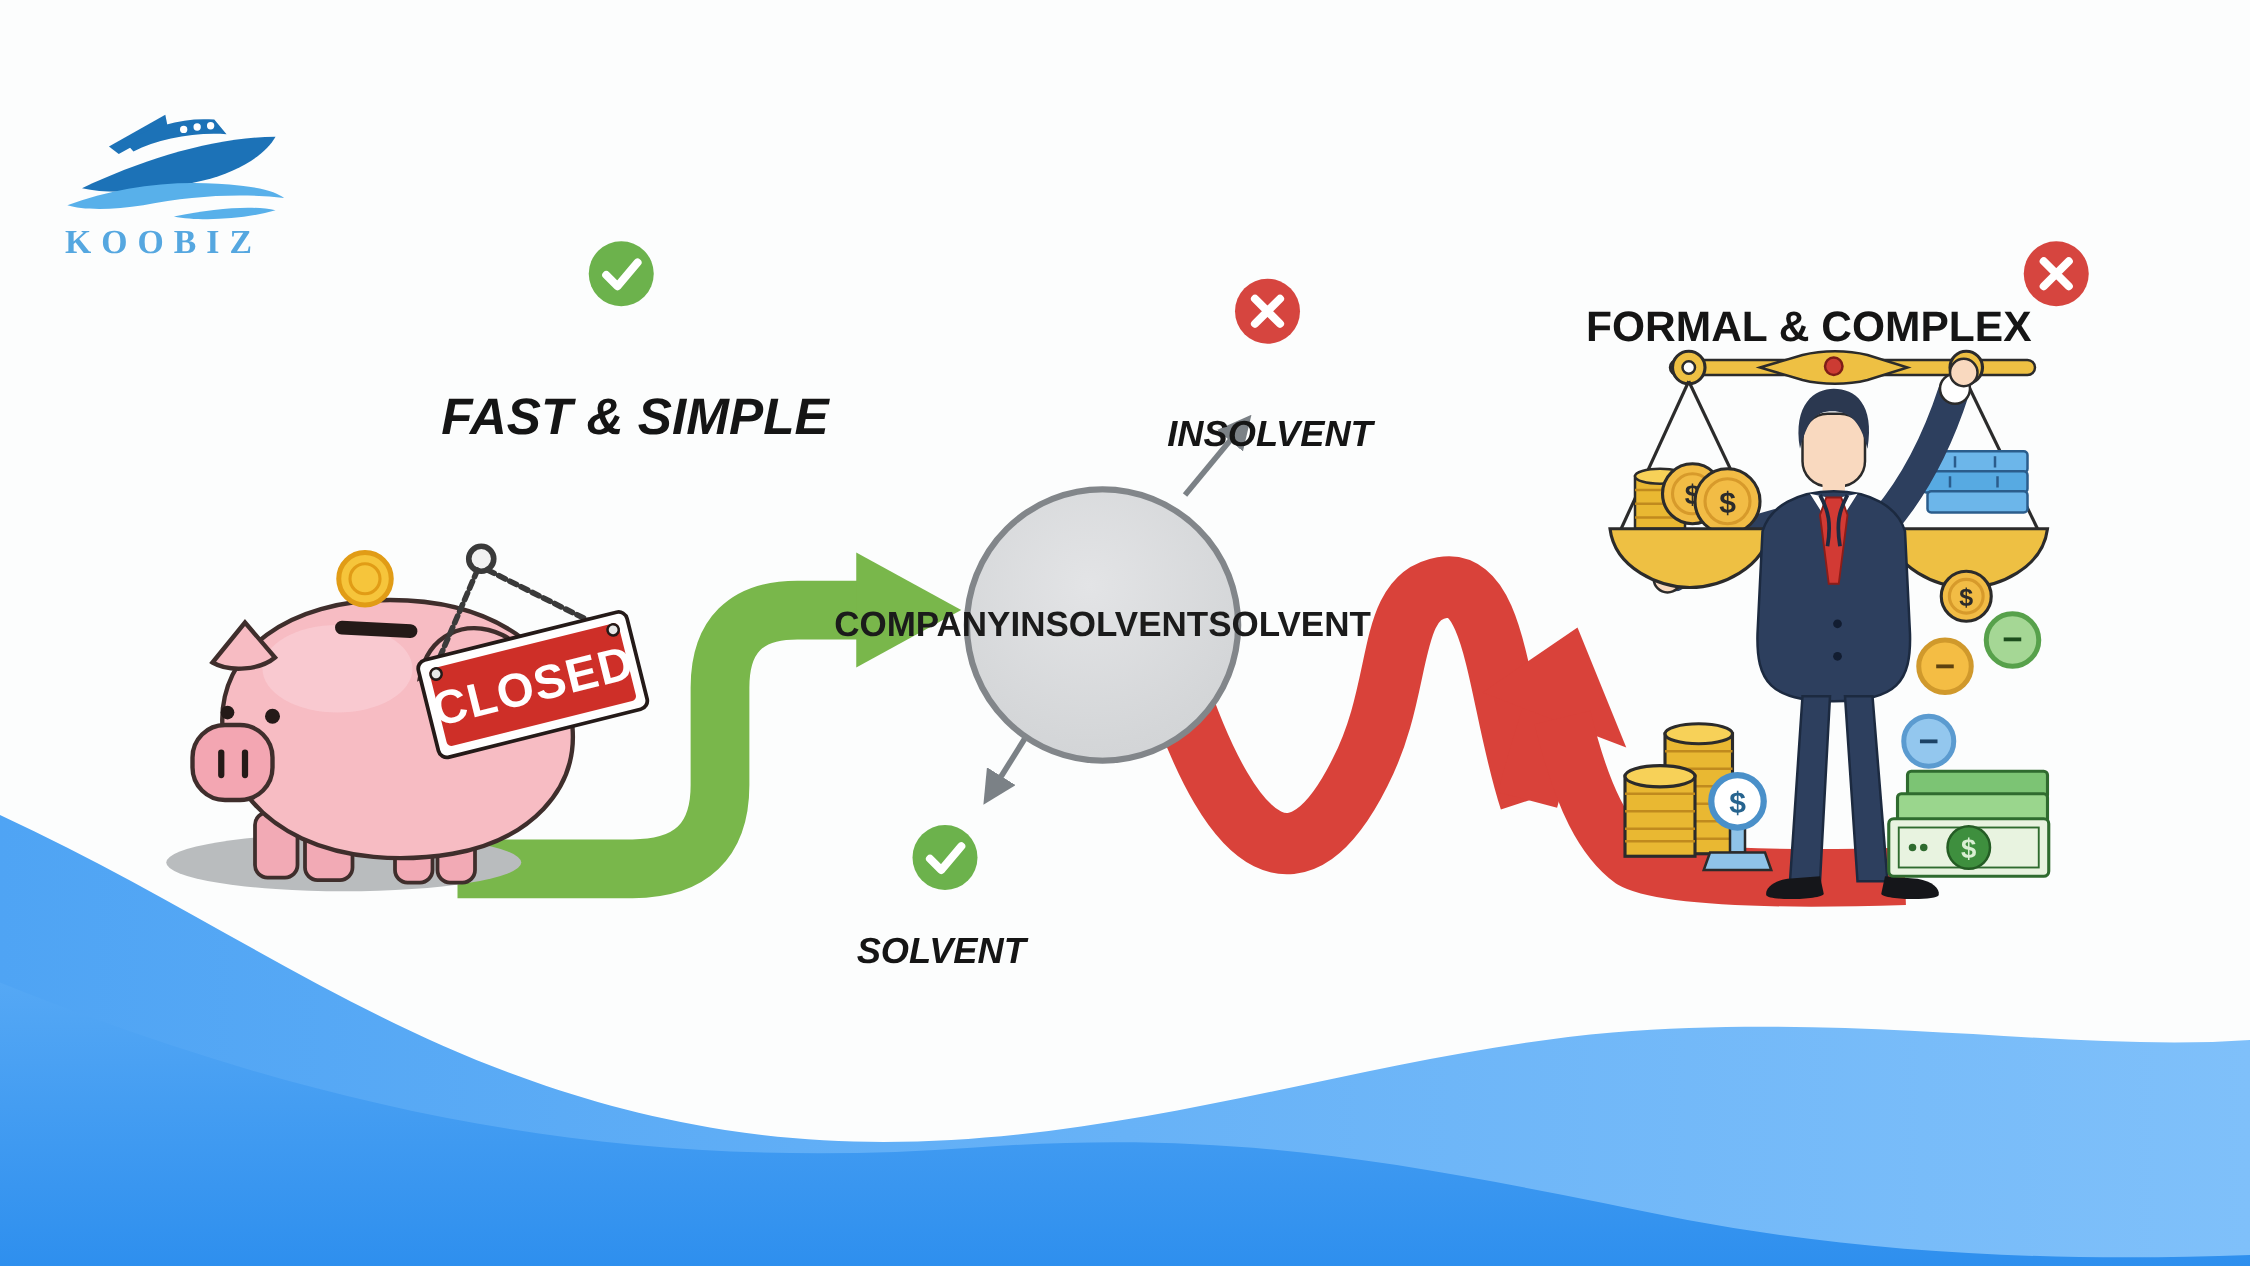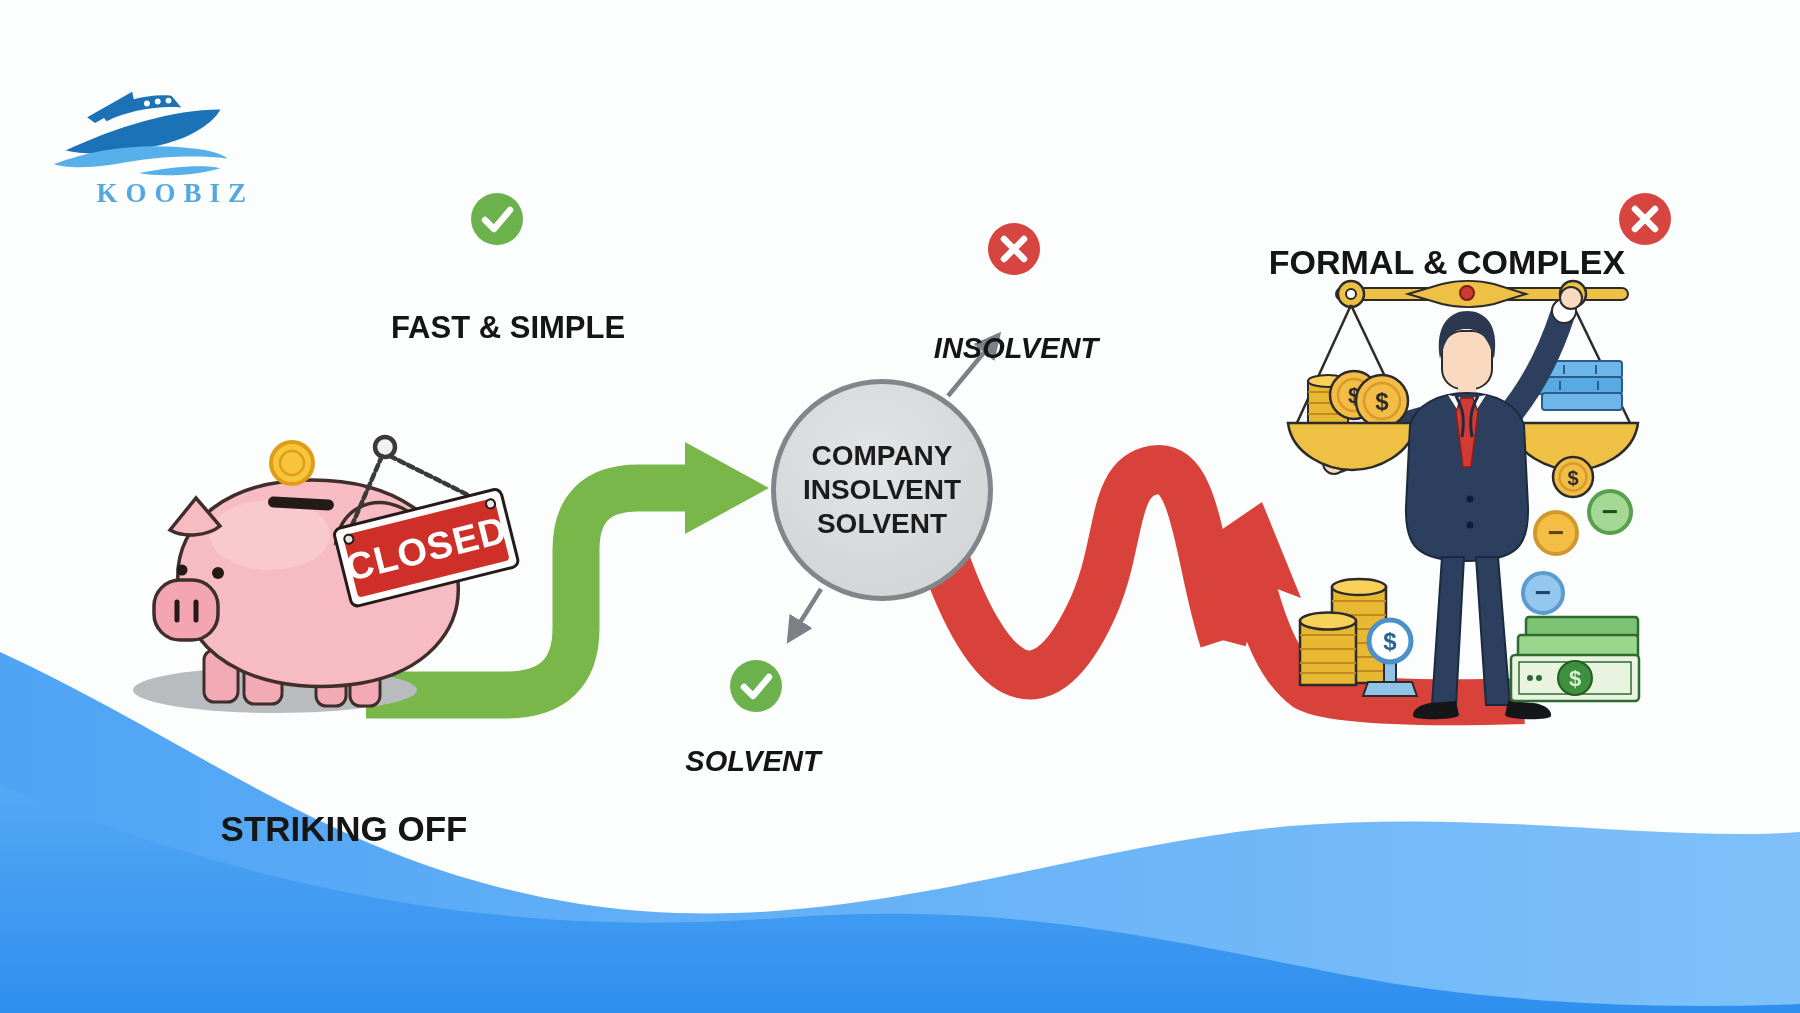--- a/index.html
+++ b/index.html
@@ -7,35 +7,35 @@
     position:relative;width:1800px;height:1013px;overflow:hidden;
     background:#fcfdfd;font-family:"Liberation Sans",sans-serif;
   }
   .abs{position:absolute;}
   svg{display:block;}
   .label{
     position:absolute;transform:translateX(-50%);font-weight:bold;
     color:#151515;white-space:nowrap;margin-top:47px;
   }
   .label.big{font-size:35px;}
-  .label.mid{font-size:31px;}
+  .label.mid{font-size:41px;font-style:italic;}
   .label.small{font-size:29px;font-style:italic;}
   .label.formal{font-size:34px;}
   .center-circle{
-    position:absolute;left:771px;top:379px;width:212px;height:212px;
+    position:absolute;left:771px;top:389px;width:212px;height:212px;
     border-radius:50%;
     background:radial-gradient(circle at 45% 35%, #e3e4e6 0%, #d4d6d8 70%, #cfd1d3 100%);
     border:5px solid #82868a;
-    display:flex;flex-direction:column;align-items:center;justify-content:center;
+    display:flex;flex-direction:row;align-items:center;justify-content:center;
     font-size:28px;font-weight:bold;line-height:1.22;color:#1b1b1b;text-align:center;
   }
   .logo{position:absolute;left:44px;top:80px;width:210px;}
   .logo .brand{
     font-family:"Liberation Serif",serif;font-weight:bold;font-size:27px;
-    color:#55a7e0;letter-spacing:8px;text-align:right;padding-left:8px;margin-top:0px;
+    color:#55a7e0;letter-spacing:8px;text-align:left;padding-left:8px;margin-top:0px;
   }
   .badge{position:absolute;width:56px;height:56px;}
 </style>
 </head>
 <body>
 
 <div class="canvas">
 
   <svg class="abs" style="left:0;top:0" width="1800" height="1013" viewBox="0 0 1800 1013">
     <defs>
@@ -256,21 +256,20 @@
   </svg>
   <svg class="badge" style="left:728px;top:658px" viewBox="0 0 56 56">
     <circle cx="28" cy="28" r="26" fill="#6cb24c"></circle>
     <path d="M16 29 L25 38 L41 19" stroke="#ffffff" stroke-width="6.5" fill="none" stroke-linecap="round" stroke-linejoin="round"></path>
   </svg>
 
   <div class="label mid" style="left:508px;top:263px">FAST &amp; SIMPLE</div>
   <div class="label formal" style="left:1447px;top:196px">FORMAL &amp; COMPLEX</div>
   <div class="label small" style="left:1016px;top:285px">INSOLVENT</div>
   <div class="label small" style="left:753px;top:698px">SOLVENT</div>
-  <div class="label big" style="left:344px;top:762px">STRIKING OFF</div>
 
   <div class="logo">
     <svg width="200" height="98" viewBox="0 0 200 100">
       <path d="M42 38 L88 12 L90 22 L50 44 Z" fill="#1c72b7"></path>
       <path d="M55 34 C 80 20, 105 14, 128 16 L138 28 C 112 26, 82 32, 62 42 Z" fill="#1c72b7"></path>
       <circle cx="103" cy="24" r="3" fill="#ffffff"></circle>
         <circle cx="114" cy="22" r="3" fill="#ffffff"></circle>
         <circle cx="125" cy="21" r="3" fill="#ffffff"></circle>
       <path d="M20 72 C 70 48, 130 30, 178 30 C 170 44, 150 58, 118 66 C 86 74, 46 78, 20 72 Z" fill="#1c72b7"></path>
       <path d="M8 86 C 50 70, 100 64, 150 70 C 170 72, 180 76, 185 80 C 150 76, 110 78, 70 86 C 45 90, 20 90, 8 86 Z" fill="#58b0ea"></path>

